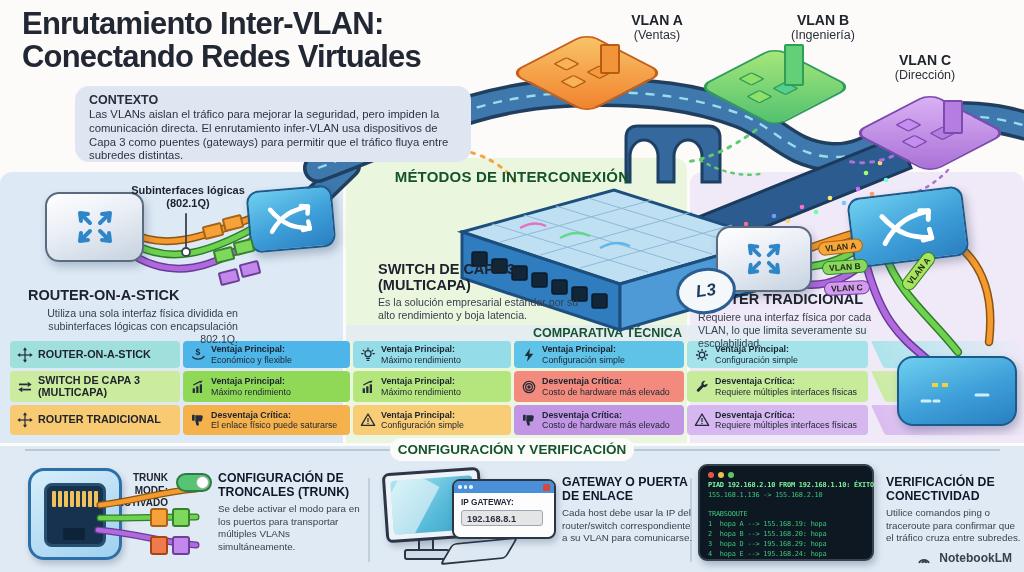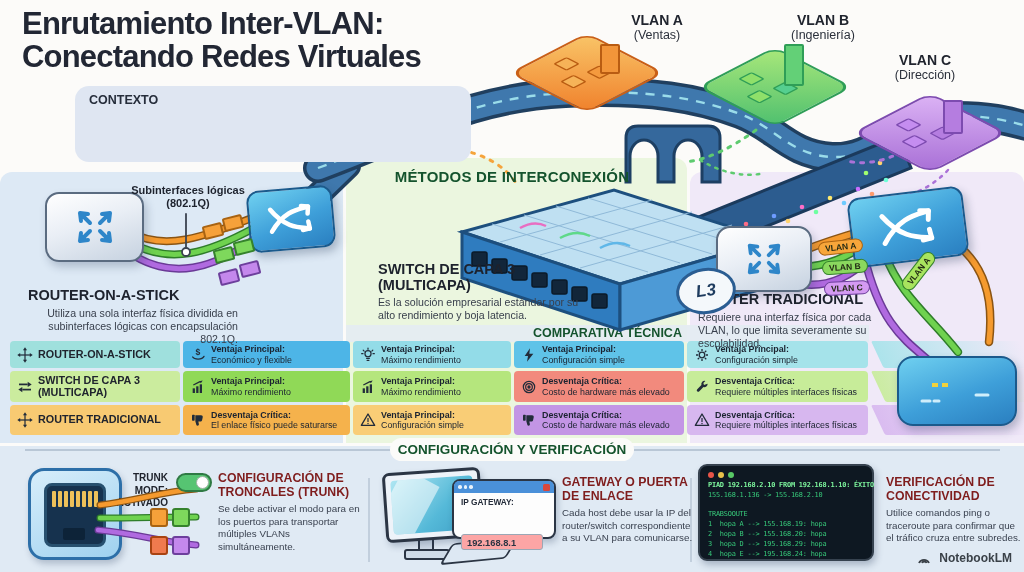--- a/index.html
+++ b/index.html
@@ -49,21 +49,21 @@
   .tcell b{font-weight:800;}
   .cicon{flex:none;width:17px;height:17px;display:flex;align-items:center;justify-content:center;}
   .cicon svg{width:16px;height:16px;}
   .ext{border-radius:2px;}
   
   #bottom-band{left:0;top:446px;width:1024px;height:126px;background:#e0eaf4;z-index:2;}
   .rule{top:449px;height:2px;background:#b9c7d6;z-index:3;}
   #config-pill{left:390px;top:438px;width:244px;height:23px;background:#fbfbf9;border-radius:12px;z-index:4;
     text-align:center;font-size:13.5px;line-height:23px;}
   .vdiv{top:478px;width:2px;height:84px;background:#c2cfdd;z-index:3;}
-  .cfg-title{z-index:5;font-size:12.3px;font-weight:800;line-height:1.12;color:#7f1d1d;}
+  .cfg-title{z-index:5;font-size:12.3px;font-weight:800;line-height:1.12;color:#0f172a;}
   .cfg-body{z-index:5;font-size:9.8px;line-height:1.28;font-weight:500;color:#3a4250;}
   .toggle{z-index:6;width:36px;height:19px;border-radius:10px;background:#56c472;border:2px solid #2f7a44;box-sizing:border-box;}
   .knob{position:absolute;right:1px;top:1px;width:13px;height:13px;border-radius:50%;background:#fff;border:1px solid #9db0a2;box-sizing:border-box;}
   .tgl-label{z-index:5;font-size:10px;font-weight:800;text-align:right;color:#20242e;line-height:1.25;}
   
   .rj45{z-index:5;width:88px;height:86px;border-radius:16px;border:3px solid #2d6fa8;
     background:linear-gradient(150deg,#d7eefb,#9fd1ef);box-shadow:2px 4px 6px rgba(40,60,90,.25);}
   .rj45 .jack{position:absolute;left:13px;top:12px;width:56px;height:58px;background:#16324e;border-radius:8px;border:3px solid #27506f;}
   .rj45 .pin{position:absolute;top:5px;width:4px;height:16px;background:#eec15a;border-radius:1px;}
   .rj45 .notch{position:absolute;left:16px;bottom:4px;width:22px;height:12px;background:#0d2338;border-radius:2px;}
@@ -73,22 +73,22 @@
     transform:rotate(-4deg);box-shadow:2px 4px 6px rgba(40,60,90,.25);}
   .screen{position:absolute;inset:5px;border-radius:4px;background:linear-gradient(135deg,#aee6f2 0%,#55b9d8 60%,#3e9fc6 100%);overflow:hidden;}
   .glare{position:absolute;left:-12px;top:-8px;width:40px;height:90px;background:rgba(255,255,255,.55);transform:rotate(32deg);}
   .stand{z-index:4;background:#cfdbe8;border:2px solid #2b3544;}
   .kbd{z-index:5;width:58px;height:18px;border-radius:4px;border:2px solid #2b3544;background:#dde8f3;transform:skewX(-35deg) rotate(-6deg);}
   .popup{z-index:6;width:100px;height:56px;background:#fdfdfd;border:2.5px solid #2b3544;border-radius:8px;box-shadow:2px 4px 6px rgba(40,60,90,.25);}
   .pop-bar{position:absolute;left:0;top:0;right:0;height:12px;background:#4a90d9;border-radius:5px 5px 0 0;display:flex;align-items:center;padding:0 4px;gap:2px;}
   .pop-dot{width:3.5px;height:3.5px;border-radius:50%;background:#e8f2fb;}
   .pop-close{margin-left:auto;width:7px;height:7px;background:#d8463c;border-radius:1.5px;}
   .pop-label{position:absolute;left:7px;top:16px;font-size:8.3px;font-weight:800;color:#222a38;}
-  .pop-input{position:absolute;left:7px;top:29px;width:82px;height:16px;background:#fca5a5;border:1.5px solid #9aa7b5;border-radius:3px;
-    font-size:9.3px;font-weight:600;color:#2b3443;line-height:16px;padding-left:5px;box-sizing:border-box;margin-top:24px;}
+  .pop-input{position:absolute;left:7px;top:29px;width:82px;height:16px;background:#e5e5e5;border:1.5px solid #9aa7b5;border-radius:3px;
+    font-size:9.3px;font-weight:600;color:#2b3443;line-height:16px;padding-left:5px;box-sizing:border-box;}
   
   .terminal{z-index:5;width:176px;height:97px;background:#0e1822;border:2px solid #36424f;border-radius:9px;
     box-shadow:2px 4px 7px rgba(40,60,90,.3);box-sizing:border-box;padding:6px 8px 4px;}
   .tdots{display:flex;gap:4px;margin-bottom:3px;}
   .tdot{width:6px;height:6px;border-radius:50%;}
   .terminal pre{margin:0;font-family:"DejaVu Sans Mono",monospace;font-size:6.9px;line-height:1.42;color:#37c97a;letter-spacing:-.2px;}
   .terminal pre::first-line{color:#7df59d;font-weight:bold;}
   
   #footer{right:12px;top:551px;z-index:6;display:flex;align-items:center;gap:8px;font-size:12px;font-weight:600;color:#3a4148;}
   svg.lay{position:absolute;left:0;top:0;z-index:2;}
@@ -145,20 +145,21 @@
     <path d="M902,152 q-32,16 -58,8" stroke="#ab72d8" stroke-width="3" fill="none" stroke-dasharray="3 7" stroke-linecap="round"></path>
     <path d="M948,170 q-24,26 -64,30" stroke="#ab72d8" stroke-width="2.5" fill="none" stroke-dasharray="2.5 6" stroke-linecap="round"></path>
   </svg>
 
   <div class="abs main-title">
     <div>Enrutamiento Inter-VLAN:</div>
     <div>Conectando Redes Virtuales</div>
   </div>
   <div class="abs context-box">
     <h3>CONTEXTO</h3>
+    <p>Las VLANs aislan el tráfico para mejorar la seguridad, pero impiden la comunicación directa. El enrutamiento infer-VLAN usa dispositivos de Capa 3 como puentes (gateways) para permitir que el tráfico fluya entre subredes distintas.</p>
   </div>
 
   <div class="abs vlan-label" style="left:592px;top:12px;">
     <div class="nm">VLAN A</div>
     <div class="dp">(Ventas)</div>
   </div>
   <div class="abs vlan-label" style="left:758px;top:12px;">
     <div class="nm">VLAN B</div>
     <div class="dp">(Ingeniería)</div>
   </div>

